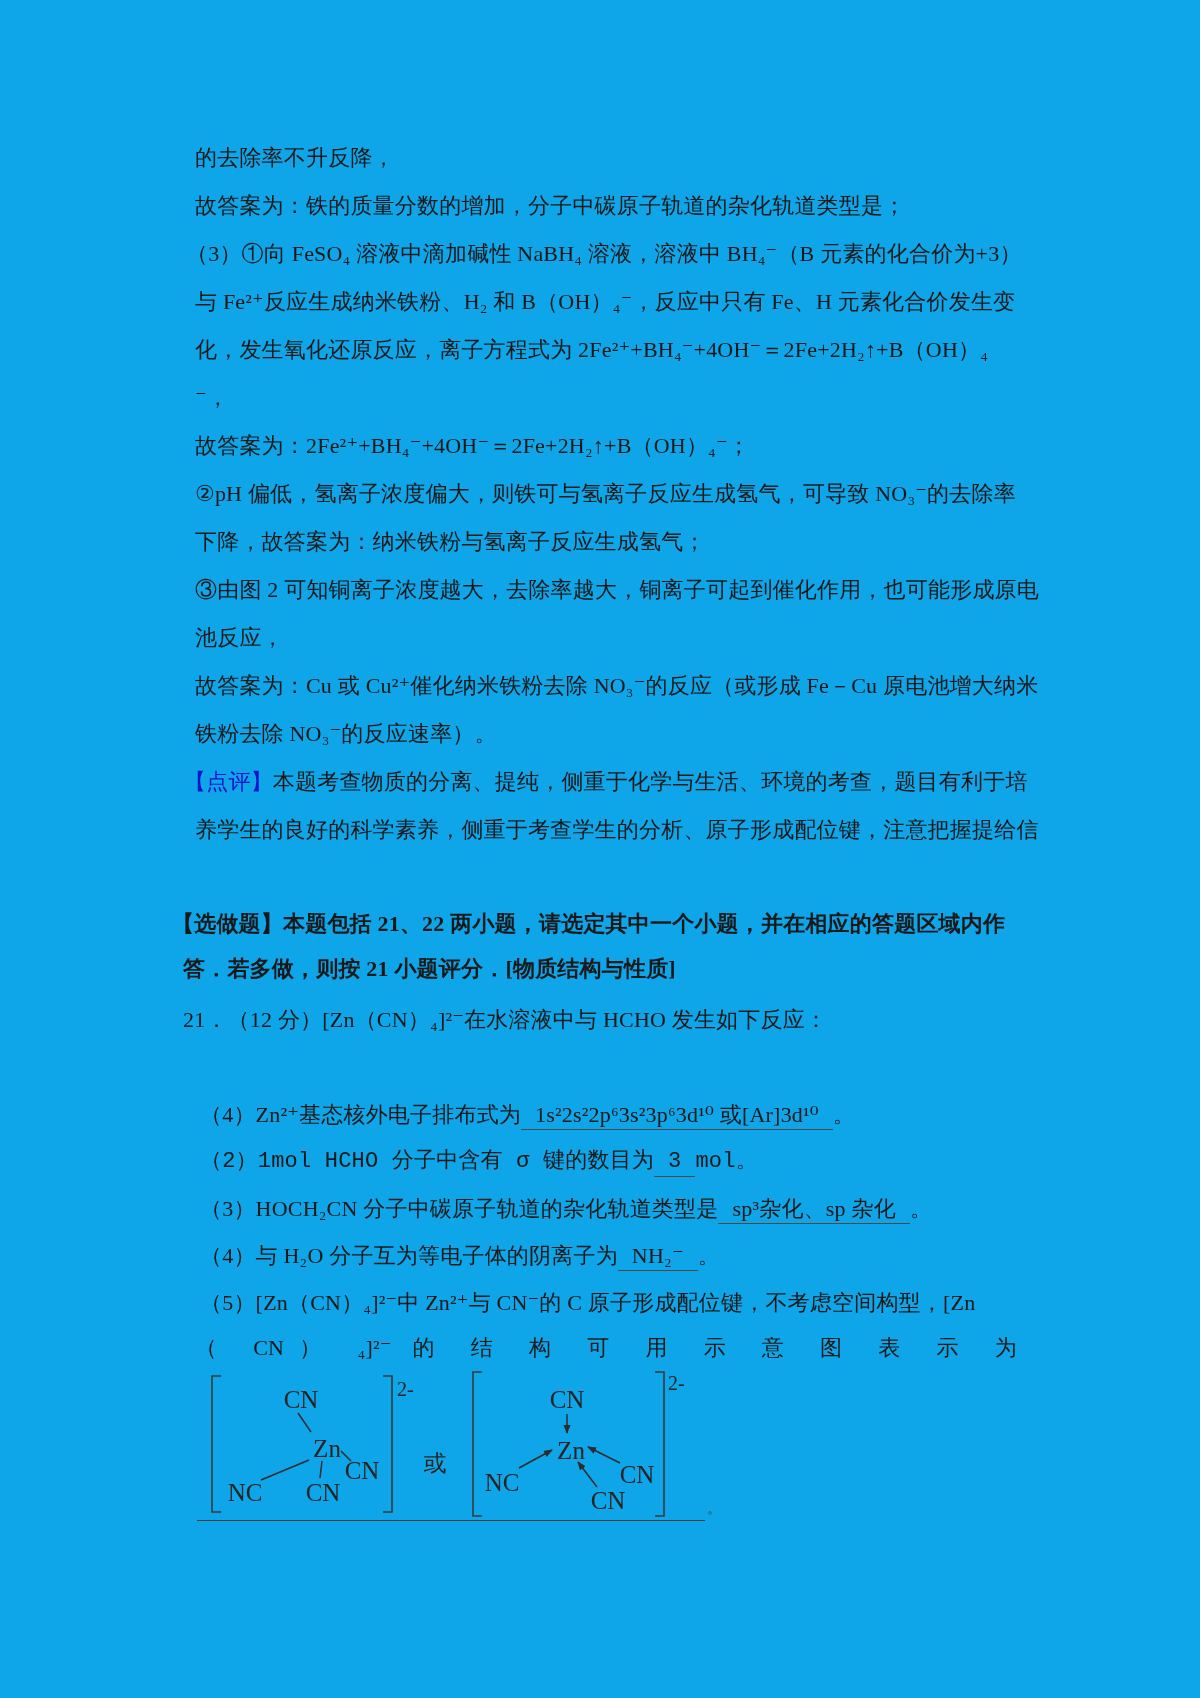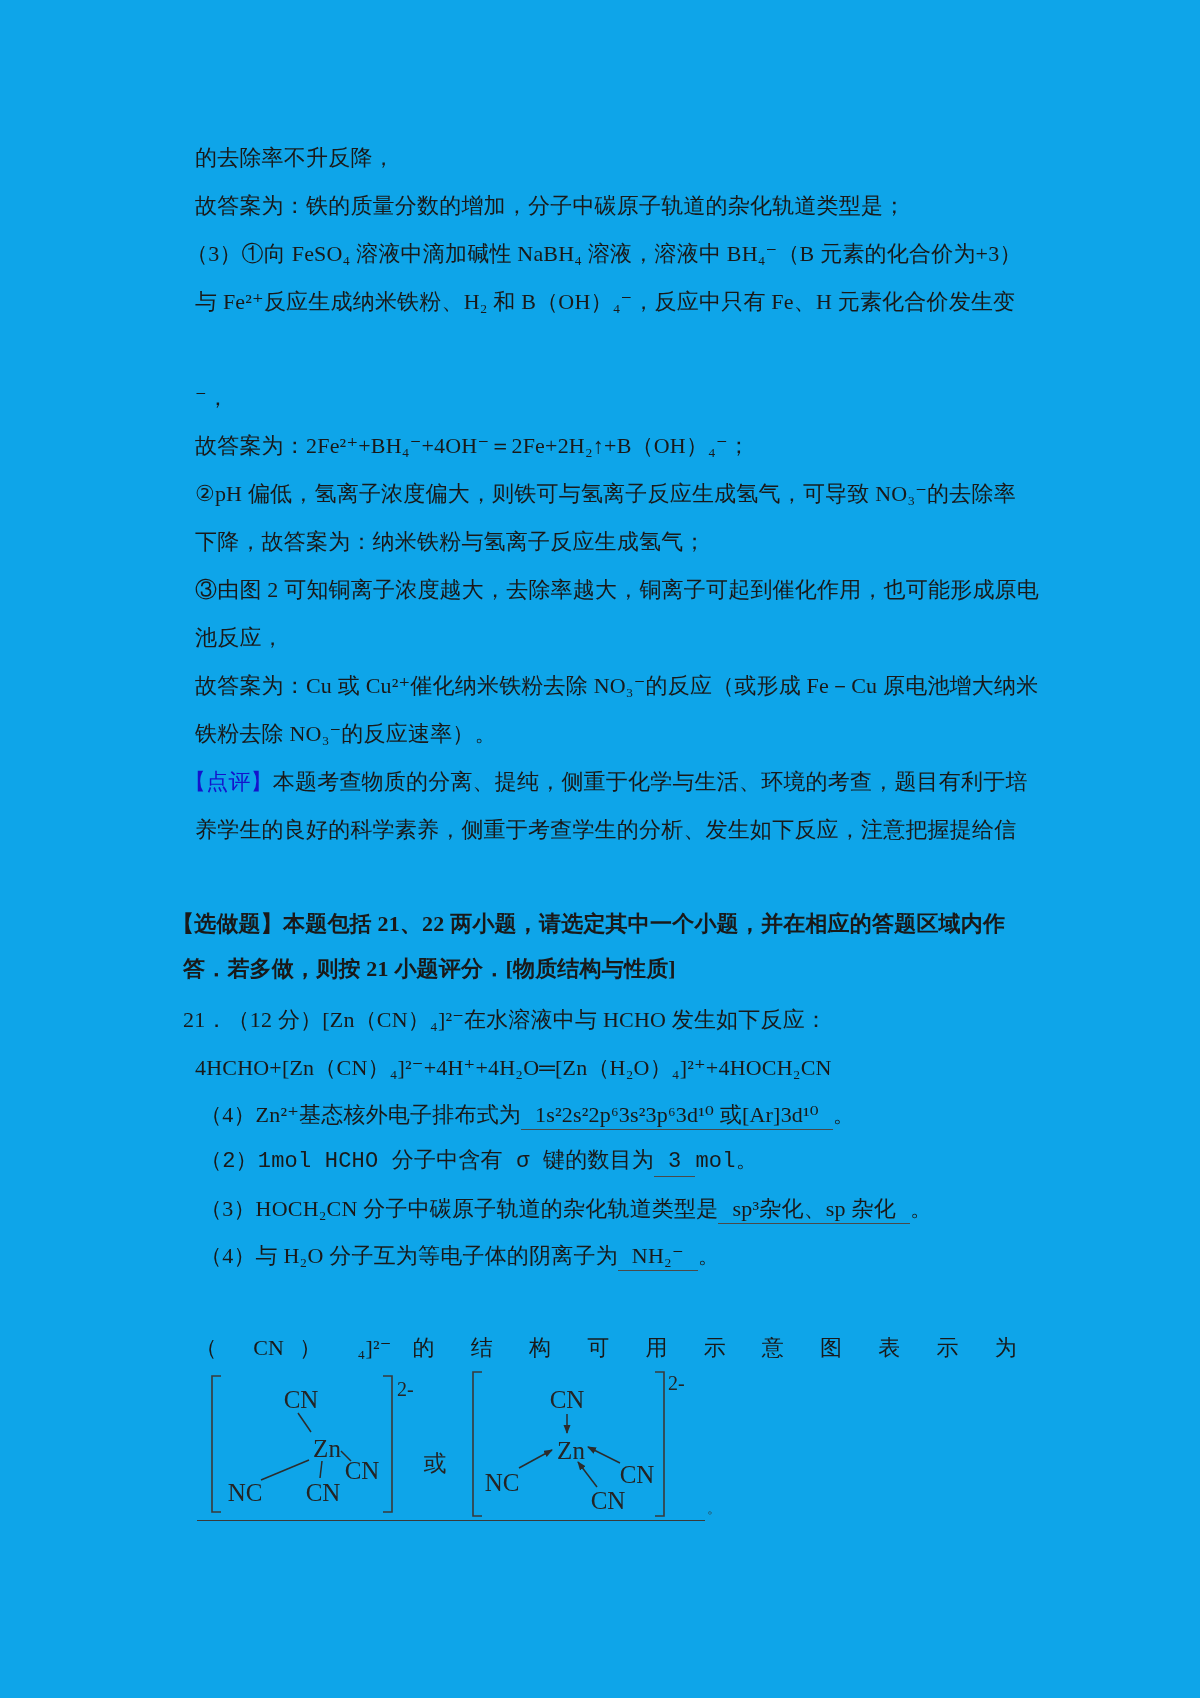--- a/index.html
+++ b/index.html
@@ -44,46 +44,47 @@
 </style>
 </head>
 <body>
 
 <div class="page">
 
   <div class="line" style="top:144px;left:195px;">的去除率不升反降，</div>
   <div class="line" style="top:192px;left:195px;">故答案为：铁的质量分数的增加，分子中碳原子轨道的杂化轨道类型是；</div>
   <div class="line" style="top:240px;left:186px;">（3）①向 FeSO₄ 溶液中滴加碱性 NaBH₄ 溶液，溶液中 BH₄⁻（B 元素的化合价为+3）</div>
   <div class="line" style="top:288px;left:195px;">与 Fe²⁺反应生成纳米铁粉、H₂ 和 B（OH）₄⁻，反应中只有 Fe、H 元素化合价发生变</div>
+  <div class="line" style="top:336px;left:195px;">化，发生氧化还原反应，离子方程式为 2Fe²⁺+BH₄⁻+4OH⁻＝2Fe+2H₂↑+B（OH）₄</div>
   <div class="line" style="top:384px;left:195px;">⁻，</div>
   <div class="line" style="top:432px;left:195px;">故答案为：2Fe²⁺+BH₄⁻+4OH⁻＝2Fe+2H₂↑+B（OH）₄⁻；</div>
   <div class="line" style="top:480px;left:195px;">②pH 偏低，氢离子浓度偏大，则铁可与氢离子反应生成氢气，可导致 NO₃⁻的去除率</div>
   <div class="line" style="top:528px;left:195px;">下降，故答案为：纳米铁粉与氢离子反应生成氢气；</div>
   <div class="line" style="top:576px;left:195px;">③由图 2 可知铜离子浓度越大，去除率越大，铜离子可起到催化作用，也可能形成原电</div>
   <div class="line" style="top:624px;left:195px;">池反应，</div>
   <div class="line" style="top:672px;left:195px;">故答案为：Cu 或 Cu²⁺催化纳米铁粉去除 NO₃⁻的反应（或形成 Fe－Cu 原电池增大纳米</div>
   <div class="line" style="top:720px;left:195px;">铁粉去除 NO₃⁻的反应速率）。</div>
 
   <div class="line" style="top:768px;left:184px;"><span class="blue">【点评】</span><span>本题考查物质的分离、提纯，侧重于化学与生活、环境的考查，题目有利于培</span></div>
-  <div class="line" style="top:816px;left:195px;">养学生的良好的科学素养，侧重于考查学生的分析、发生如下反应，注意把握提给信</div>
+  <div class="line" style="top:816px;left:195px;">养学生的良好的科学素养，侧重于考查学生的分析、原子形成配位键，注意把握提给信</div>
 
   <div class="line bold" style="top:910px;left:172px;">【选做题】本题包括 21、22 两小题，请选定其中一个小题，并在相应的答题区域内作</div>
   <div class="line bold" style="top:955px;left:183px;">答．若多做，则按 21 小题评分．[物质结构与性质]</div>
 
   <div class="line" style="top:1006px;left:183px;">21．（12 分）[Zn（CN）₄]²⁻在水溶液中与 HCHO 发生如下反应：</div>
-  <div class="line" style="top:1054px;left:195px;">4HCHO+[Zn（CN）₄]²⁻+4H⁺+4H₂O═[Zn（H₂O）₄]²⁺+4HOCH₂CN</div>
 
   <div class="line" style="top:1101px;left:200px;"><span>（4）Zn²⁺基态核外电子排布式为</span><span class="ans-u">1s²2s²2p⁶3s²3p⁶3d¹⁰ 或[Ar]3d¹⁰</span><span>。</span></div>
 
   <div class="line" style="top:1148px;left:200px;font-family:Liberation Mono, monospace;"><span>（2）1mol HCHO 分子中含有 σ 键的数目为</span><span class="ans-u">3</span><span>mol。</span></div>
 
   <div class="line" style="top:1195px;left:200px;"><span>（3）HOCH₂CN 分子中碳原子轨道的杂化轨道类型是</span><span class="ans-u">sp³杂化、sp 杂化</span><span>。</span></div>
 
   <div class="line" style="top:1242px;left:200px;"><span>（4）与 H₂O 分子互为等电子体的阴离子为</span><span class="ans-u">NH₂⁻</span><span>。</span></div>
 
+  <div class="line" style="top:1289px;left:200px;">（5）[Zn（CN）₄]²⁻中 Zn²⁺与 CN⁻的 C 原子形成配位键，不考虑空间构型，[Zn</div>
   <div class="line justify" style="top:1334px;left:195px;">（ CN） ₄]²⁻ 的 结 构 可 用 示 意 图 表 示 为</div>
 
   <svg width="500" height="162" viewBox="0 0 500 162" style="position:absolute;left:205px;top:1366px;">
     <defs>
       <marker id="arrow" markerWidth="9" markerHeight="8" refX="8" refY="3.5" orient="auto" markerUnits="userSpaceOnUse">
         <path d="M0,0 L9,3.5 L0,7 Z" fill="#2c2c2c"></path>
       </marker>
     </defs>
 
     <g>

